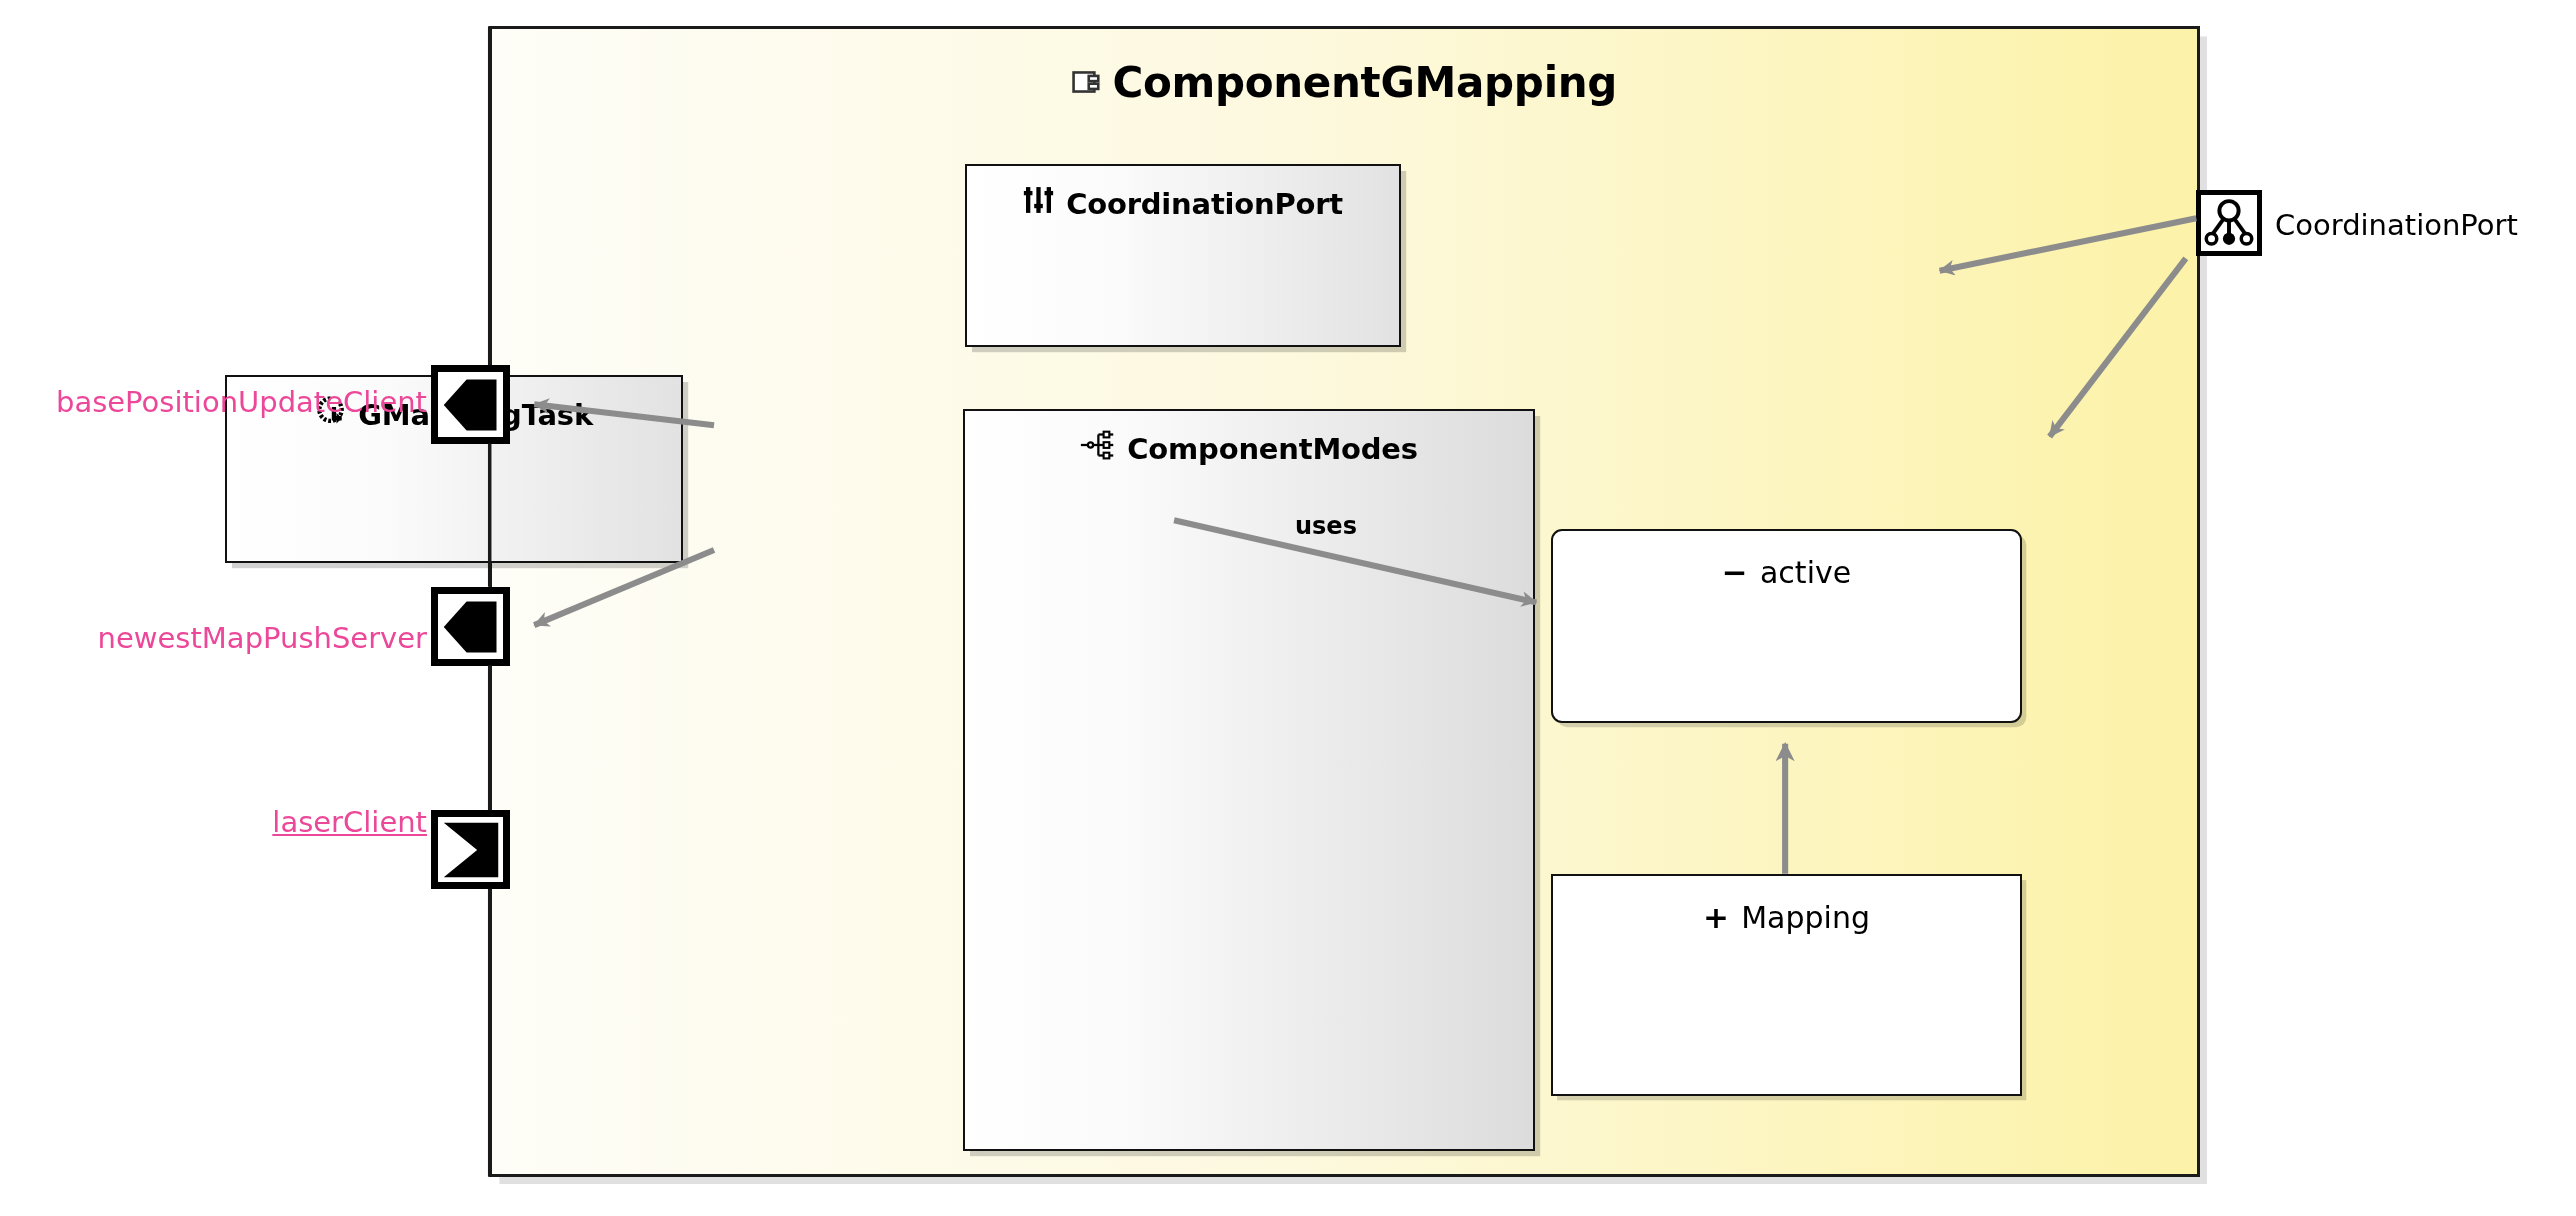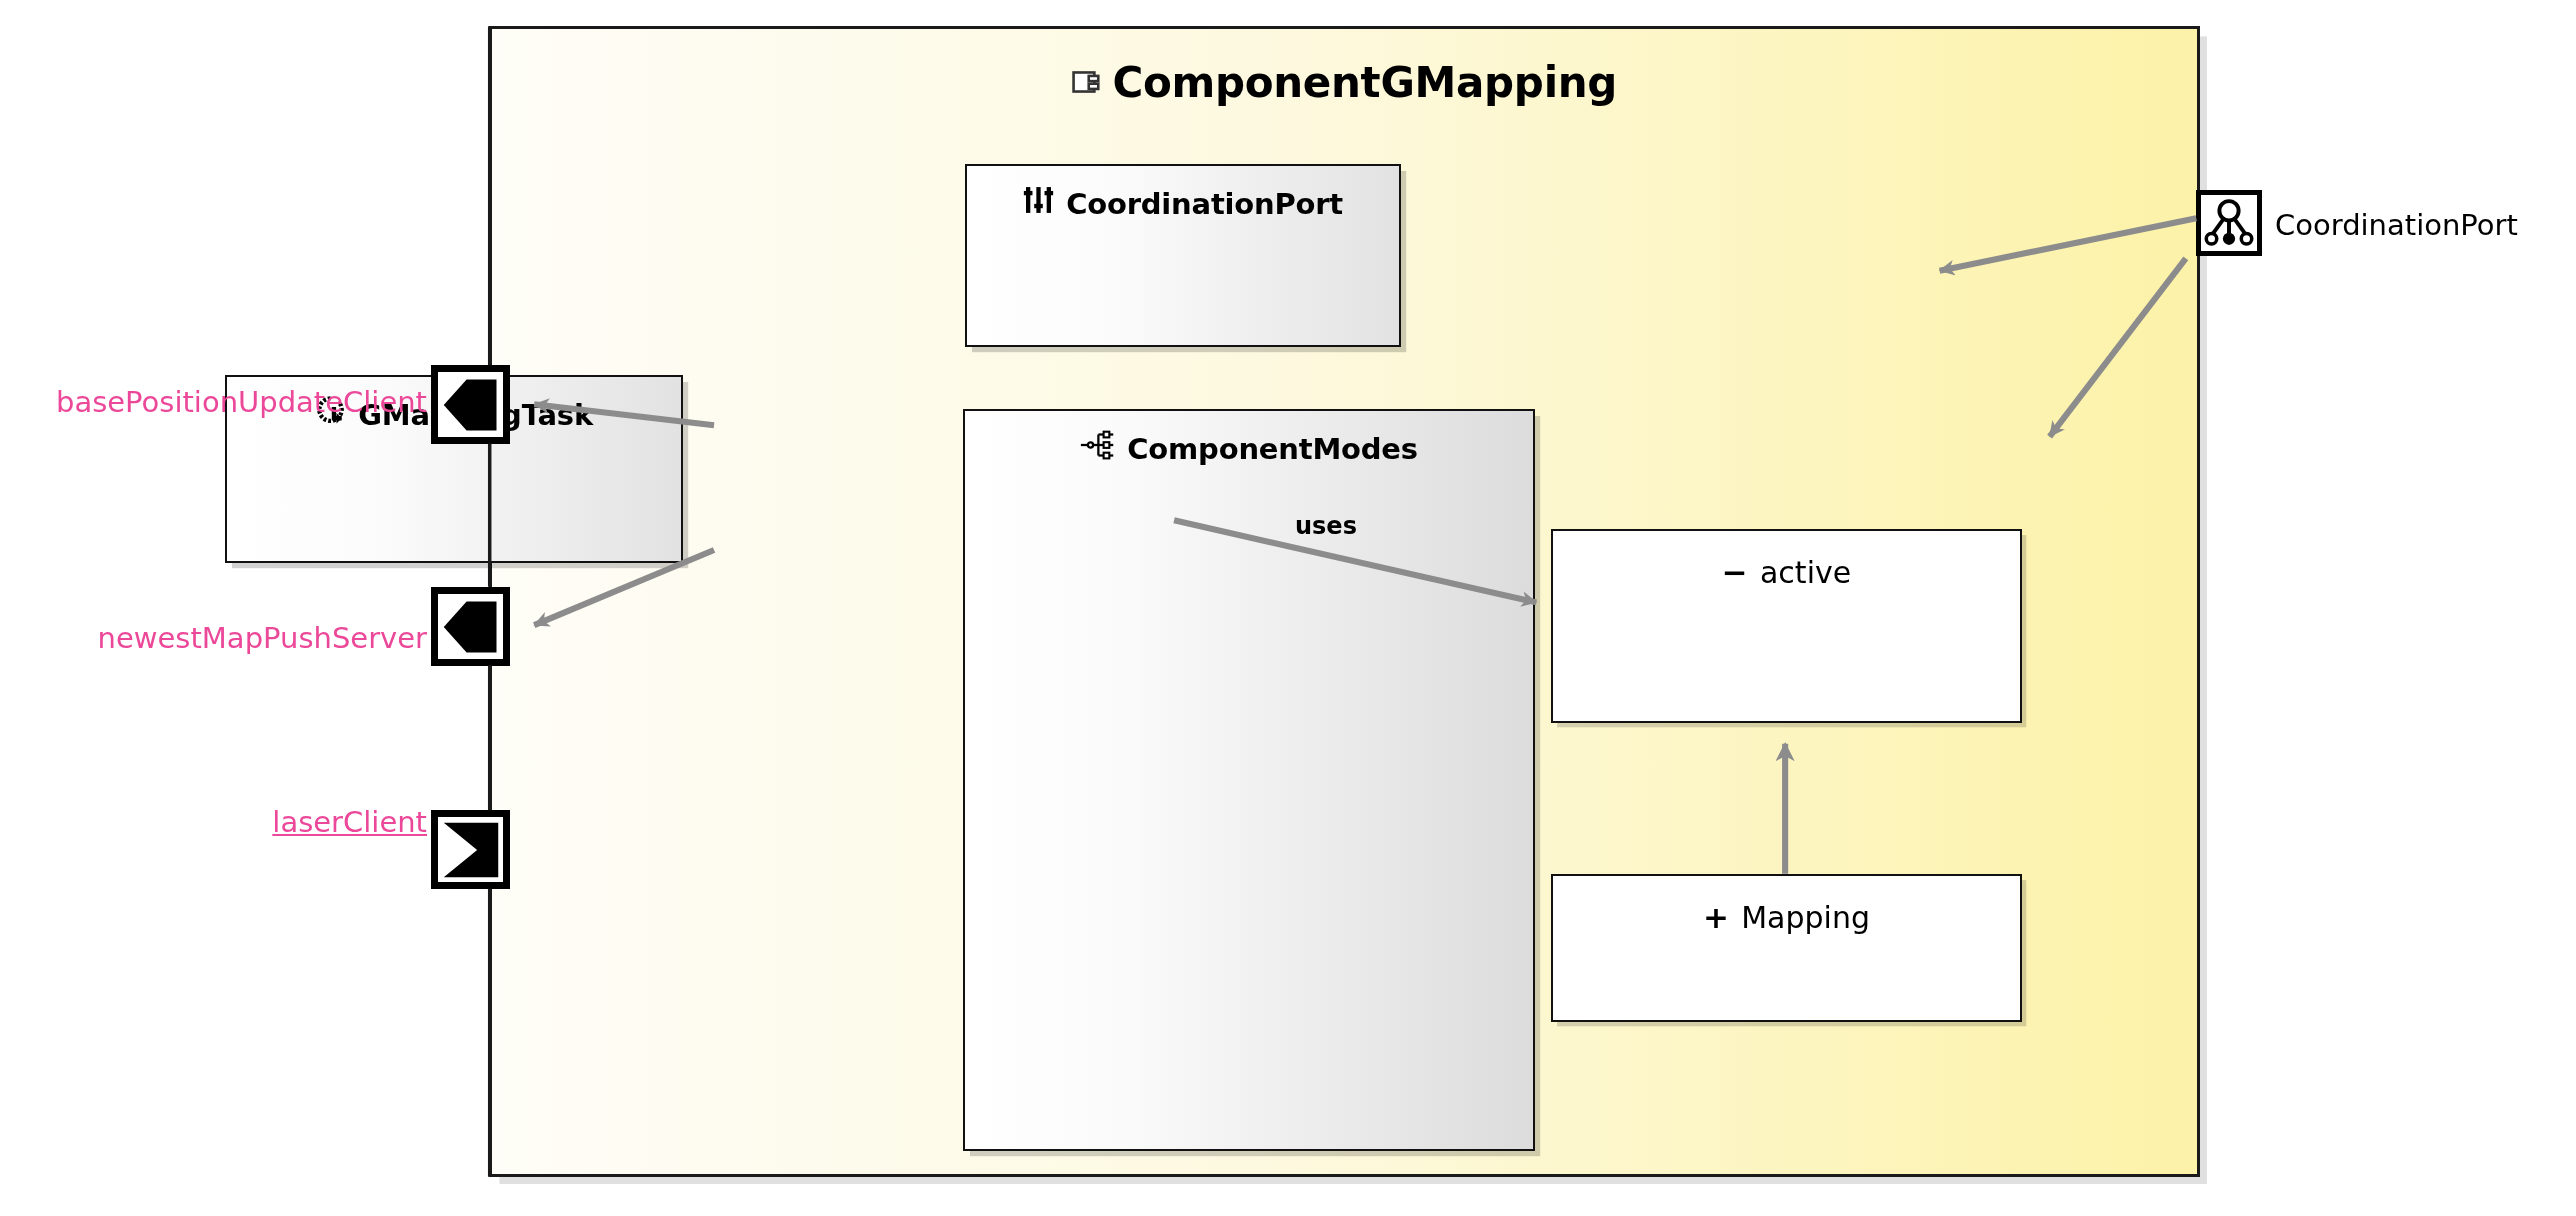--- a/index.html
+++ b/index.html
@@ -128,26 +128,27 @@
     font-size: 31px;
     margin-right: 12.2px;
     display: inline-block;
     vertical-align: baseline;
   }
   #mode-active {
     left: 1551px;
     top: 529px;
     width: 471px;
     height: 194px;
+    border-radius: 11px;
   }
   #mode-mapping {
     left: 1551px;
     top: 874px;
     width: 471px;
-    height: 148px;
+    height: 222px;
   }
 
   
   .port {
     position: absolute;
     width: 79px;
     height: 79px;
     border: 7px solid #000;
     background: #ffffff;
     box-sizing: border-box;

